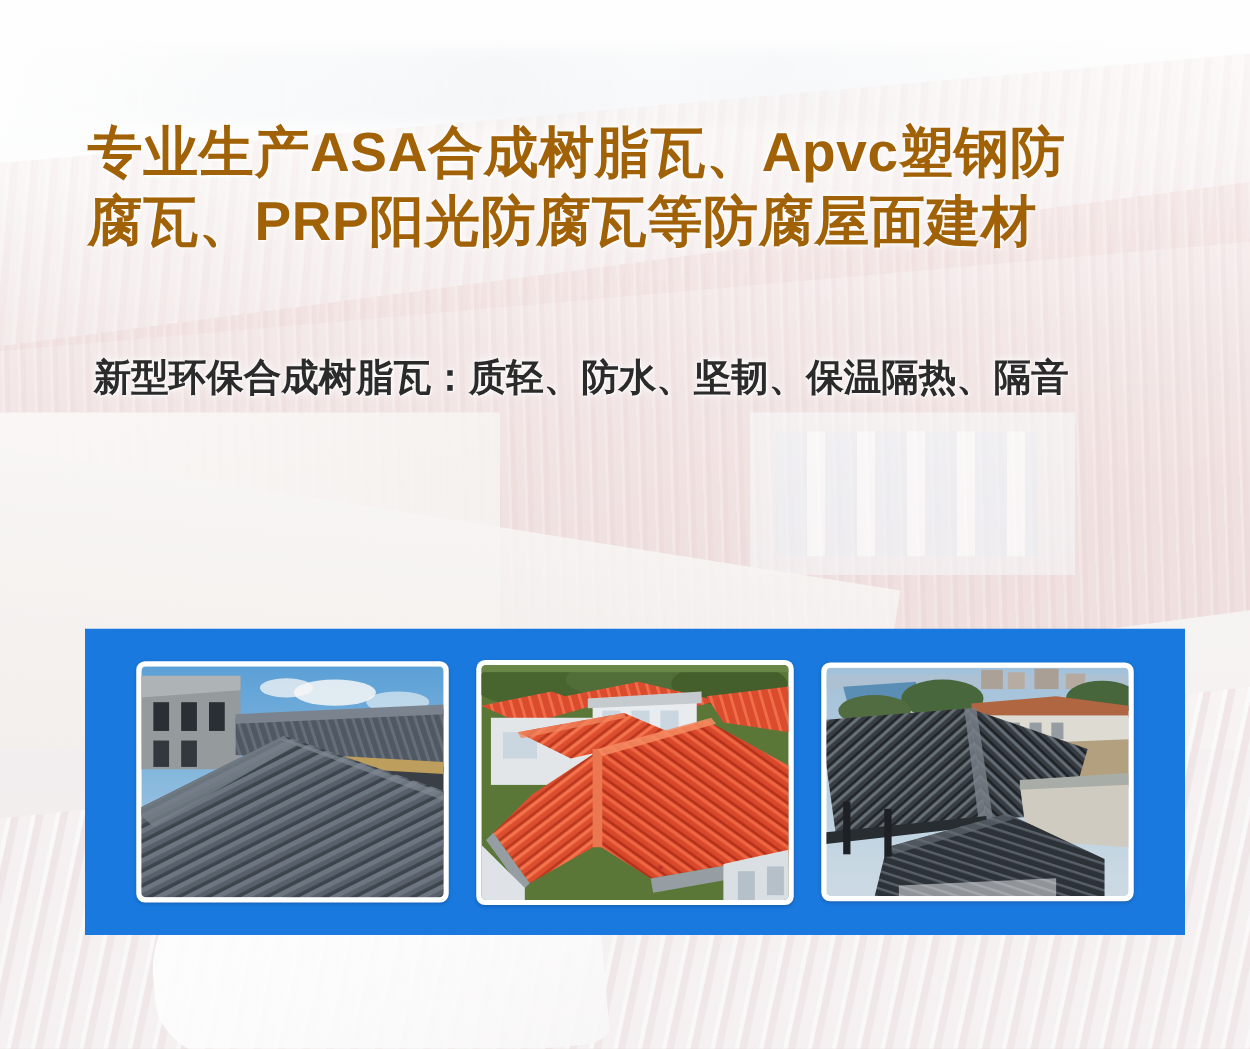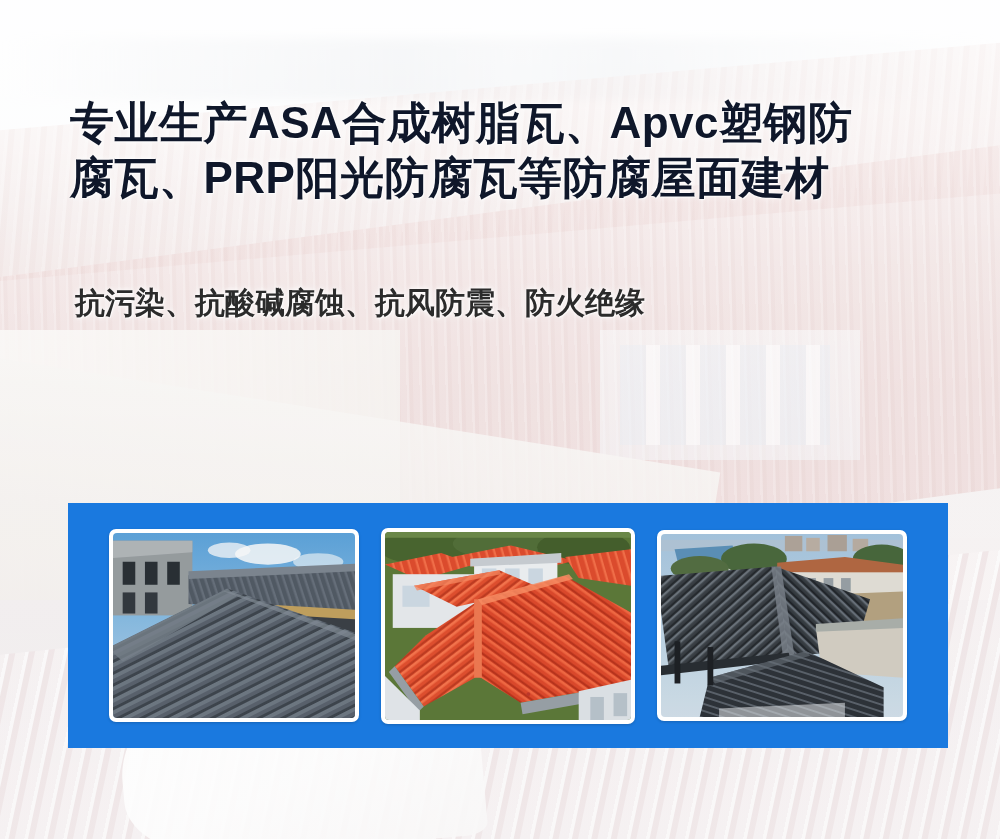--- a/index.html
+++ b/index.html
@@ -118,21 +118,21 @@
   }
 
   
   .content { position:absolute; left:0; top:0; width:100%; height:100%; }
 
   .headline {
     position:absolute;
     left:70px; top:95px; width:880px;
     font-size:44px; font-weight:bold; line-height:55px;
     letter-spacing:.5px;
-    color:#0f172a;
+    color:#a16207;
     text-shadow:0 0 3px rgba(255,255,255,.95), 0 0 7px rgba(255,255,255,.85),
                 1px 1px 0 rgba(255,255,255,.7);
     white-space:nowrap;
   }
   .headline .ln2 { display:block; }
 
   .subhead {
     position:absolute;
     left:75px; top:275px; width:880px;
     font-size:30px; font-weight:bold; line-height:55px;
@@ -193,21 +193,21 @@
   <div class="bg-layer bg-wash"></div>
 
   <div class="content">
 
     <div class="headline">
       <span>专业生产ASA合成树脂瓦、Apvc塑钢防</span>
       <span class="ln2">腐瓦、PRP阳光防腐瓦等防腐屋面建材</span>
     </div>
 
     <div class="subhead">
-      <div>抗污染、抗酸碱腐蚀、抗风防震、防火绝缘</div>
+      <div>新型环保合成树脂瓦：质轻、防水、坚韧、保温隔热、隔音</div>
     </div>
 
     <div class="gallery">
 
       <div class="photo">
         <div class="photo-inner">
           <svg viewBox="0 0 250 193" preserveAspectRatio="none">
             <defs>
               <linearGradient id="p1sky" x1="0" y1="0" x2="0" y2="1">
                 <stop offset="0" stop-color="#5fa6dd"></stop>

